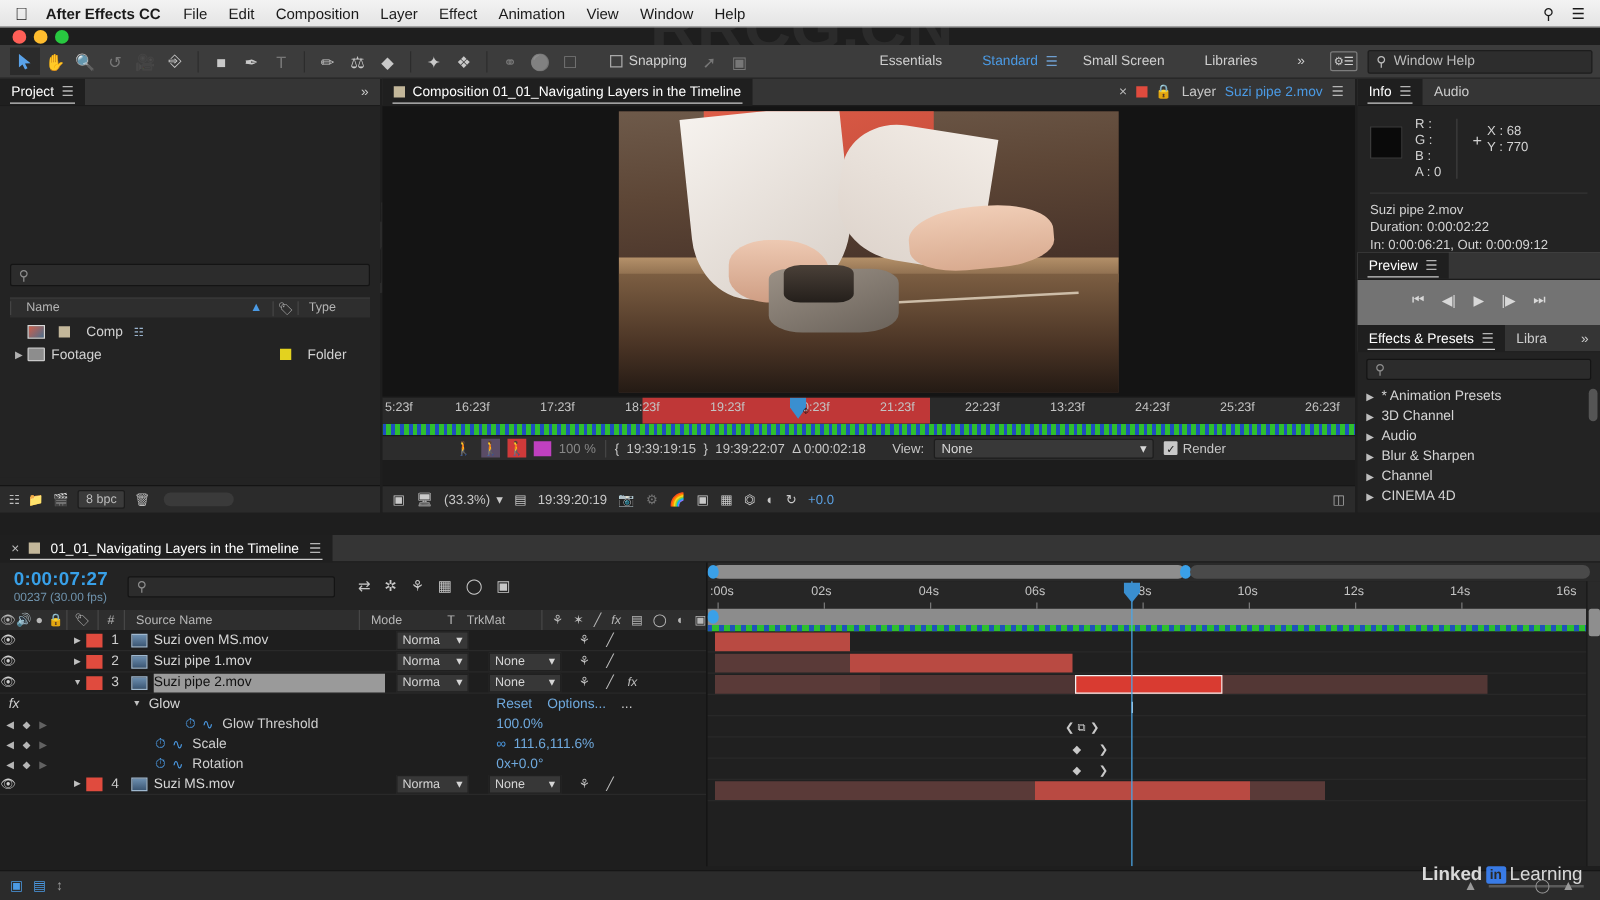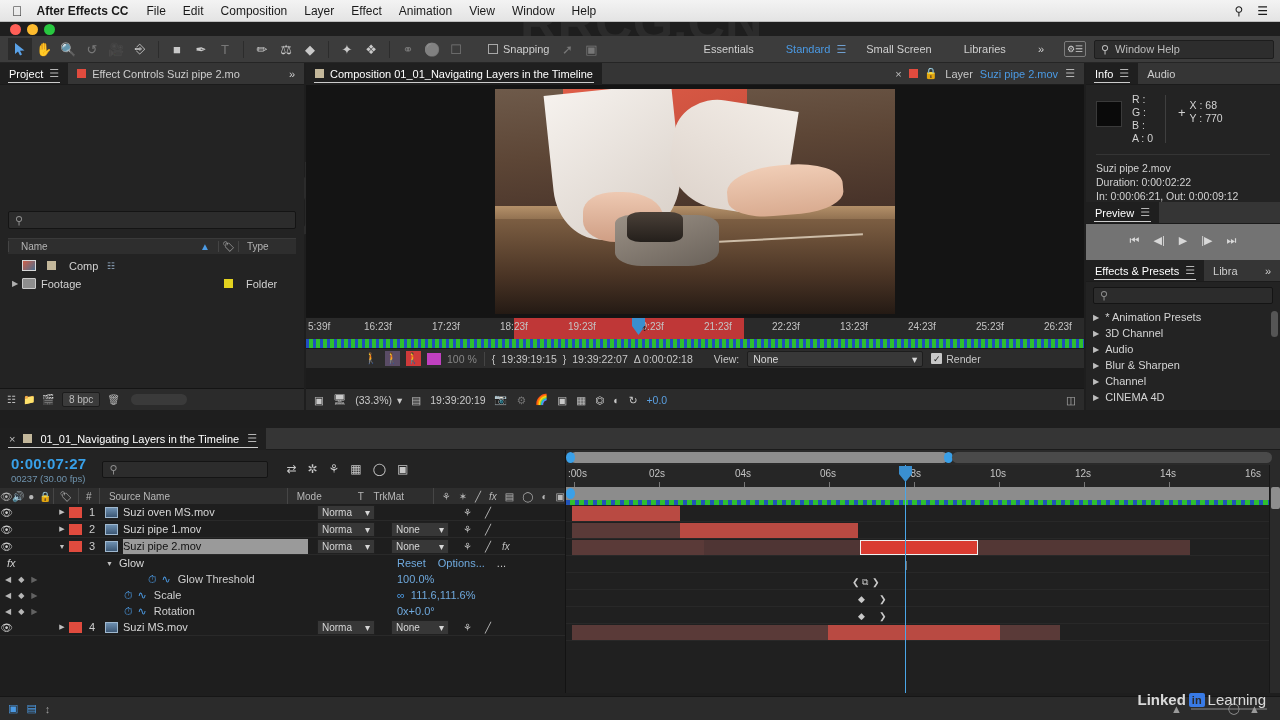--- a/index.html
+++ b/index.html
@@ -354,24 +354,20 @@
       </span>
     </div>
   </div>
 
   <div class="panel" id="project">
     <div class="panel-tabs">
       <div class="ptab active">
         <span>Project</span>
         <span class="ham">☰</span>
       </div>
-      <div class="ptab">
-        <span class="swatch" style="background:#e04b3e"></span>
-        <span>Effect Controls Suzi pipe 2.mo</span>
-      </div>
       <div class="ptab" style="margin-left:auto;">»</div>
     </div>
 
     <div class="proj-body">
       <div class="proj-search">
         <span>⚲</span>
         <span></span>
       </div>
 
       <div class="proj-colhdr">
@@ -439,21 +435,21 @@
         <div class="handR"></div>
         <div class="handL"></div>
         <div class="cloth"></div>
         <div class="pipe"></div>
         <div class="wire"></div>
       </div>
     </div>
 
     <div class="comp-ruler">
       <div class="workarea" style="left:208px;width:230px;"></div>
-      <span class="tick" style="left:2px;">5:39f</span>
+      <span class="tick" style="left:2px;">5:23f</span>
       <span class="tick" style="left:58px;">16:23f</span>
       <span class="tick" style="left:126px;">17:23f</span>
       <span class="tick" style="left:194px;">18:23f</span>
       <span class="tick" style="left:262px;">19:23f</span>
       <span class="tick" style="left:330px;">20:23f</span>
       <span class="tick" style="left:398px;">21:23f</span>
       <span class="tick" style="left:466px;">22:23f</span>
       <span class="tick" style="left:534px;">13:23f</span>
       <span class="tick" style="left:602px;">24:23f</span>
       <span class="tick" style="left:670px;">25:23f</span>

